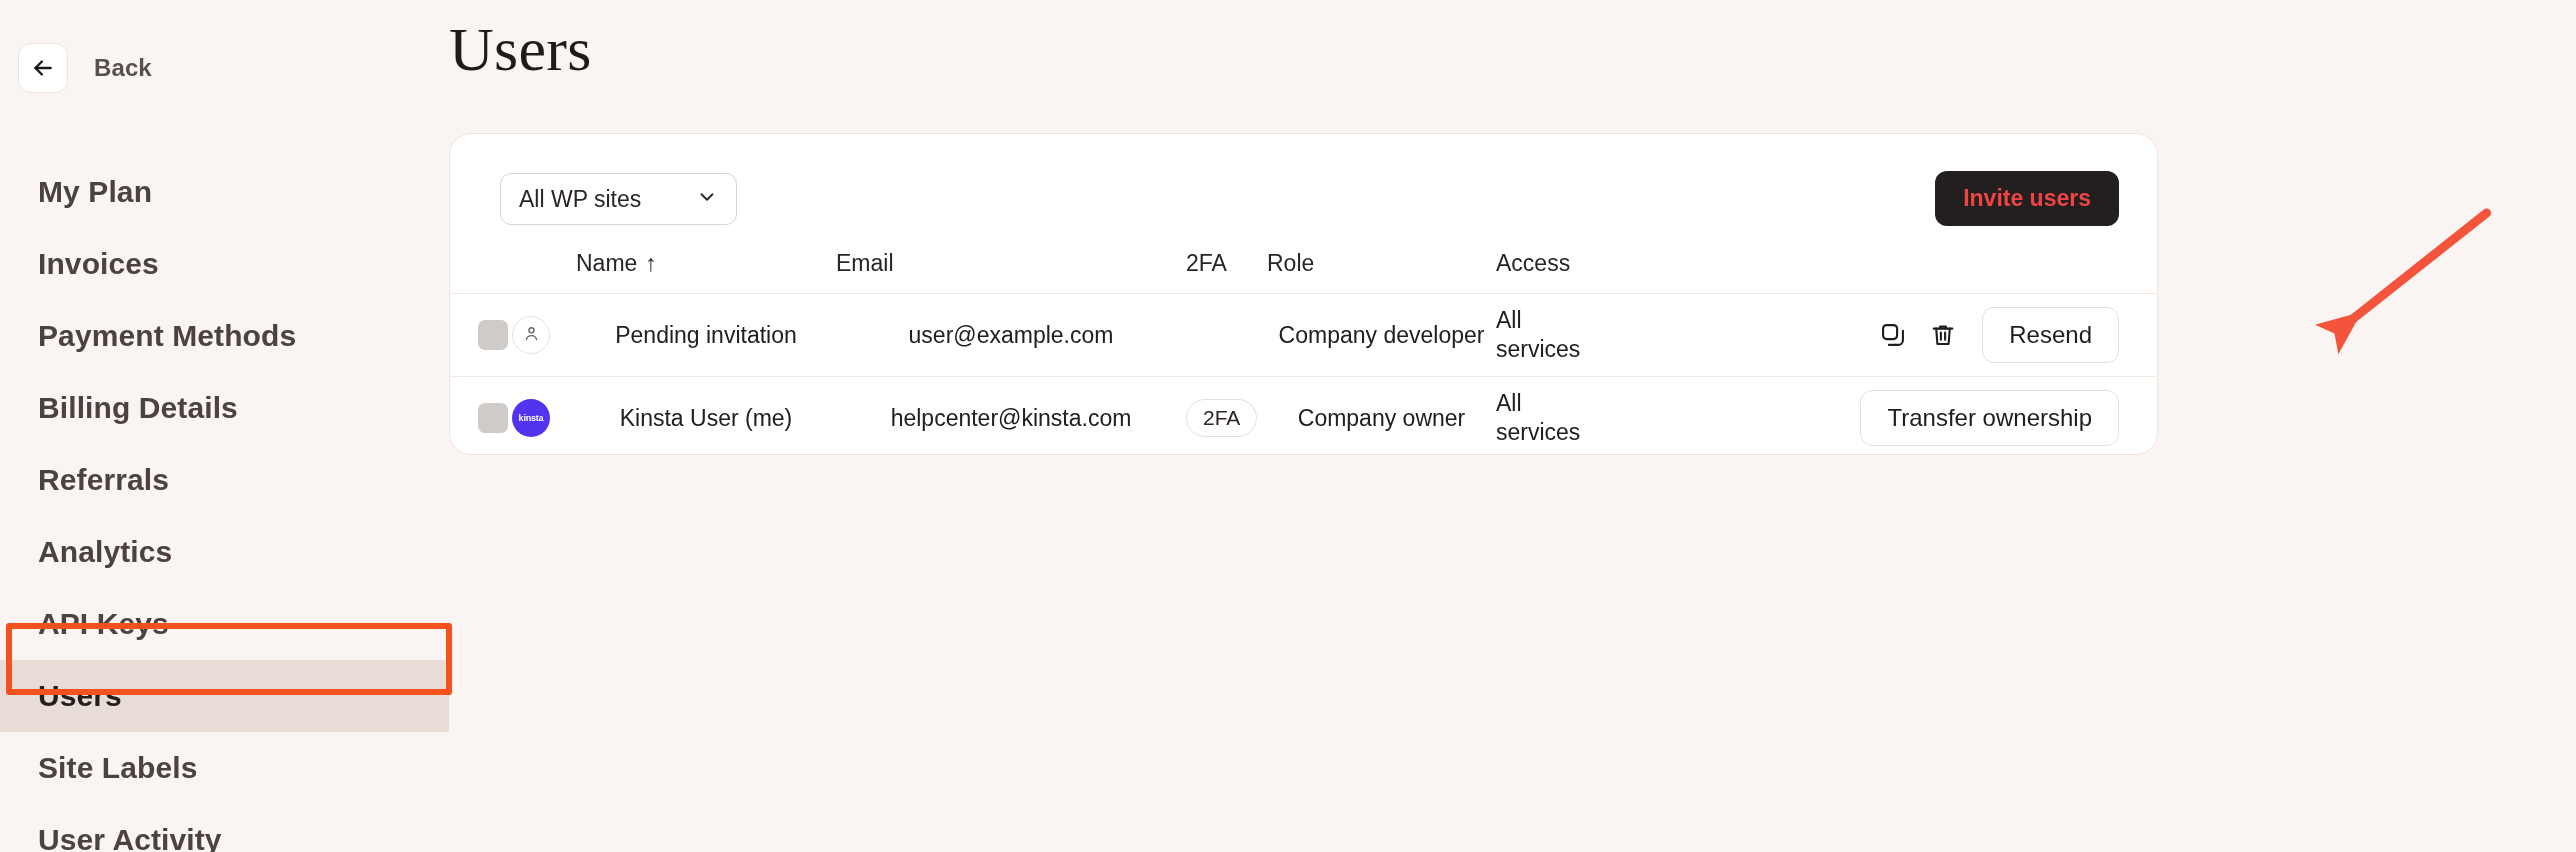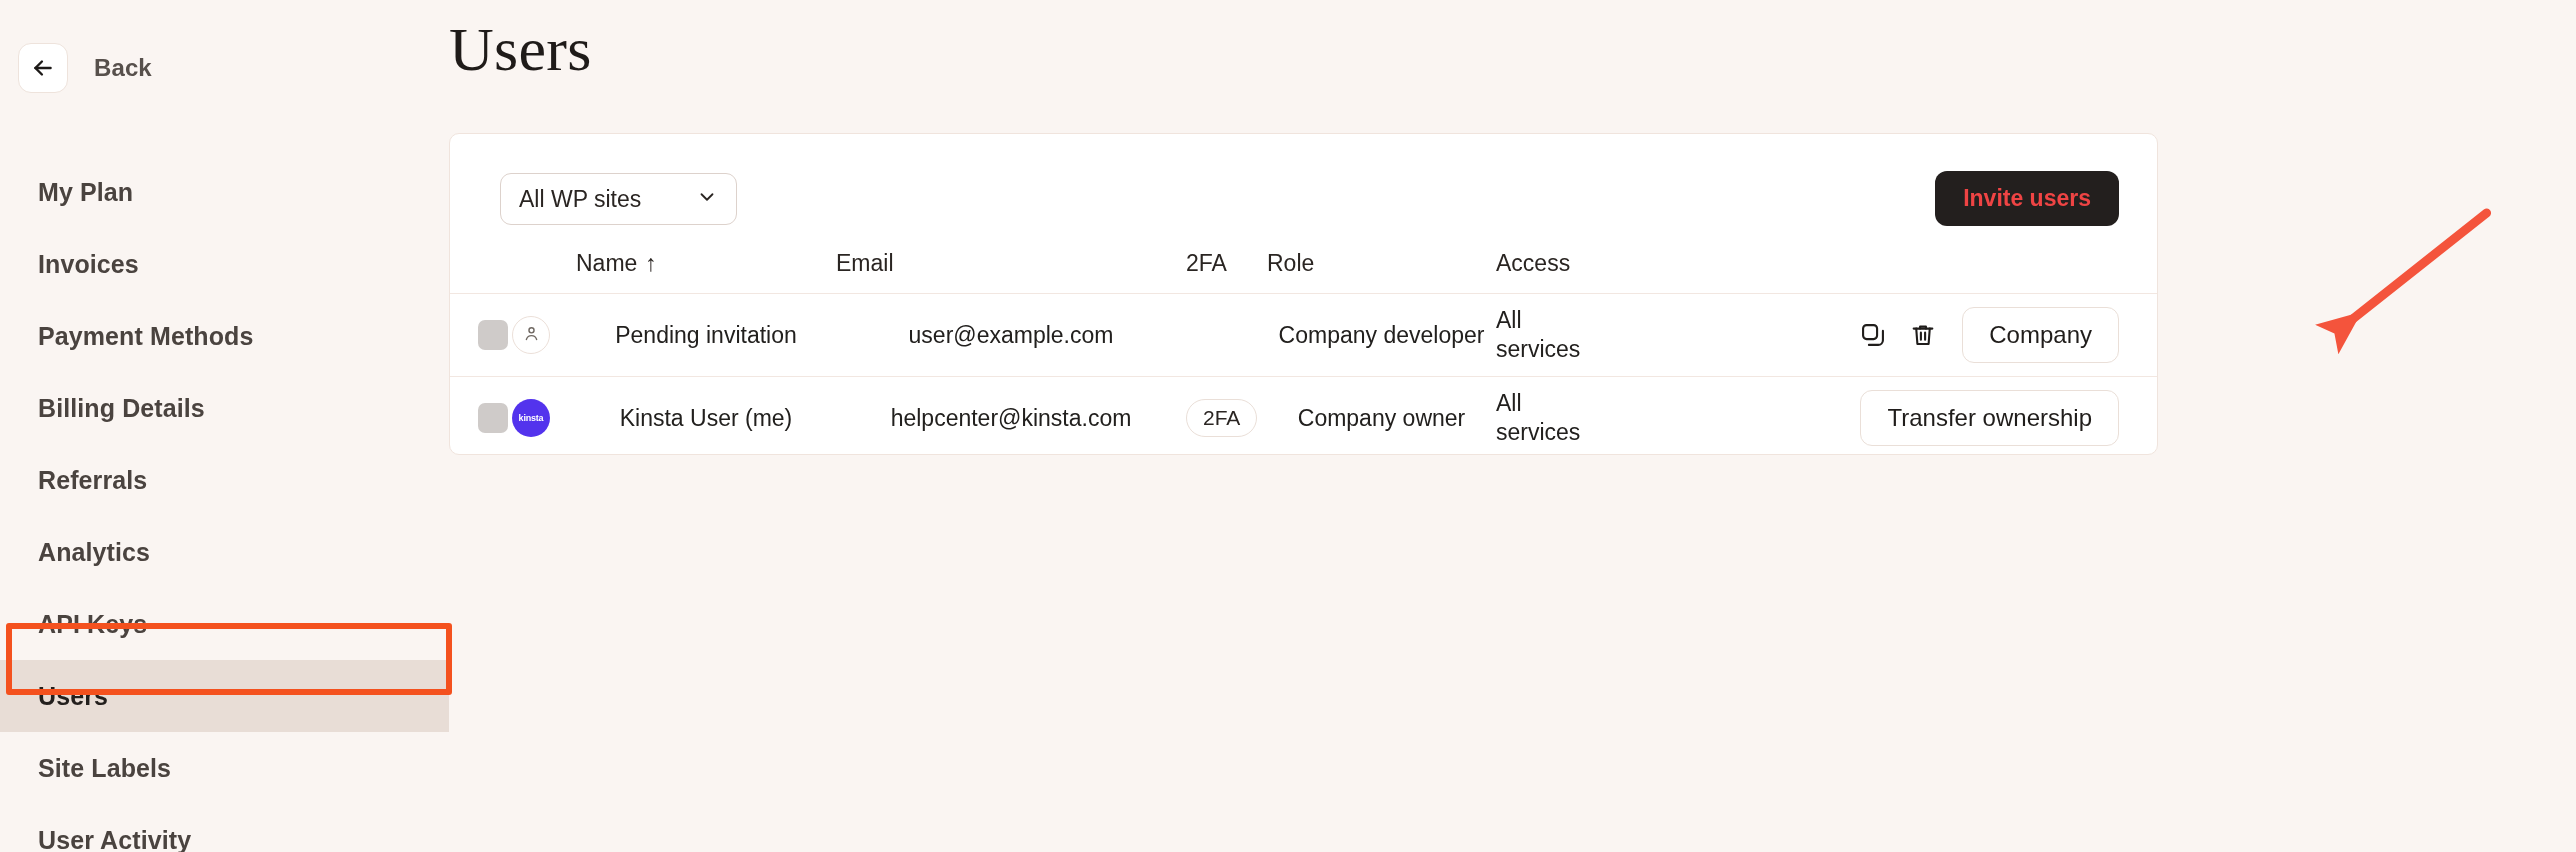--- a/index.html
+++ b/index.html
@@ -64,21 +64,21 @@
     top: 149px;
     width: 449px;
   }
 
   .nav-item {
     position: relative;
     height: 72px;
     display: flex;
     align-items: center;
     padding-left: 38px;
-    font-size: 25px;
+    font-size: 30px;
     font-weight: 700;
     color: #4a433f;
     cursor: pointer;
     letter-spacing: 0.1px;
   }
 
   .nav-item.active {
     background: #e8ddd6;
     color: #231f1d;
   }
@@ -109,21 +109,21 @@
 
   
   .card {
     position: absolute;
     left: 449px;
     top: 133px;
     width: 1709px;
     height: 322px;
     background: #ffffff;
     border: 1px solid #f0e4dd;
-    border-radius: 10px;
+    border-radius: 22px;
     overflow: visible;
   }
 
   .card-inner { position: relative; width: 100%; height: 100%; }
 
   
   .filter-select {
     position: absolute;
     left: 50px;
     top: 39px;
@@ -405,21 +405,21 @@
               </svg>
             </button>
             <button class="icon-btn">
               <svg width="28" height="28" viewBox="0 0 24 24" fill="none" stroke="#201d1b" stroke-width="1.8" stroke-linecap="round" stroke-linejoin="round">
                 <path d="M4 6.5h16"></path>
                 <path d="M9.5 6.5V4.8h5V6.5"></path>
                 <path d="M6.2 6.5l1 13.2h9.6l1-13.2"></path>
                 <path d="M10.2 10v6M13.8 10v6"></path>
               </svg>
             </button>
-            <button class="ghost-btn">Company</button>
+            <button class="ghost-btn">Resend</button>
           </div>
         </div>
 
         <div class="row data-row">
           <div class="c-check">
             <div class="checkbox"></div>
           </div>
           <div class="c-avatar">
             <div class="avatar-kinsta">
               <span>kinsta</span>

